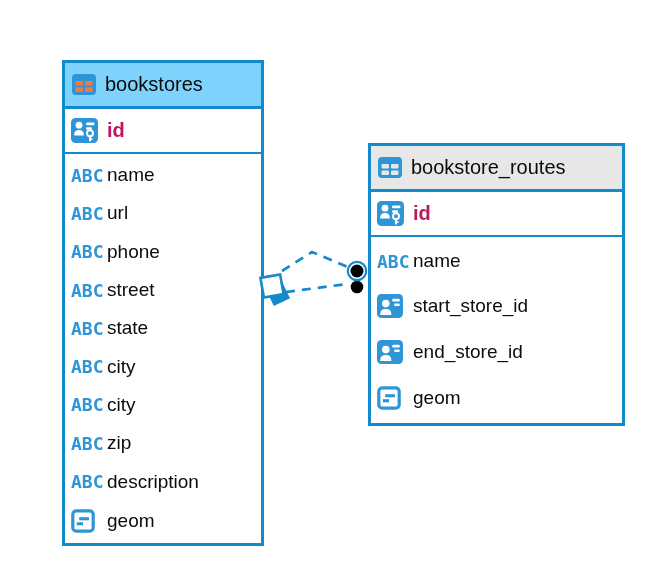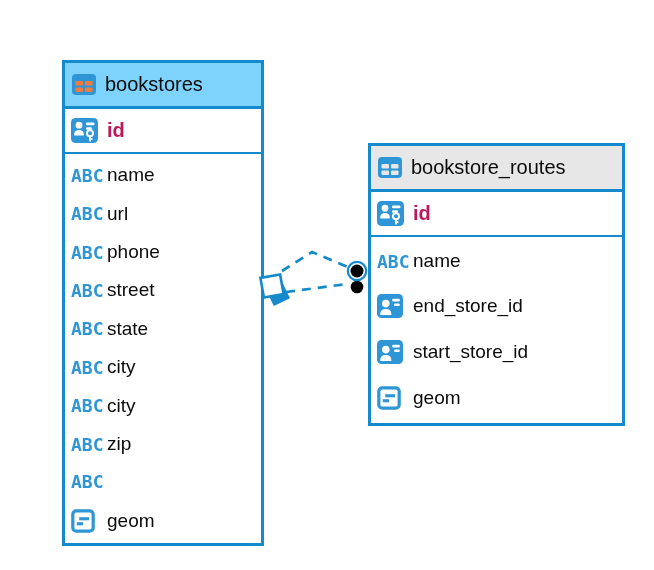--- a/index.html
+++ b/index.html
@@ -177,20 +177,21 @@
       <div class="field-row">
         <span class="icon-slot">
             <span class="abc">ABC</span>
           </span>
         <span class="lbl">zip</span>
       </div>
       <div class="field-row">
         <span class="icon-slot">
             <span class="abc">ABC</span>
           </span>
+        <span class="lbl">description</span>
       </div>
       <div class="field-row">
         <span class="icon-slot">
             <svg width="24" height="24">
               <use href="#sym-geom"></use>
             </svg>
           </span>
         <span class="lbl">geom</span>
       </div>
     </div>
@@ -217,29 +218,29 @@
             <span class="abc">ABC</span>
           </span>
         <span class="lbl">name</span>
       </div>
       <div class="field-row">
         <span class="icon-slot">
             <svg width="26" height="24">
               <use href="#sym-ref"></use>
             </svg>
           </span>
-        <span class="lbl">end_store_id</span>
+        <span class="lbl">start_store_id</span>
       </div>
       <div class="field-row">
         <span class="icon-slot">
             <svg width="26" height="24">
               <use href="#sym-ref"></use>
             </svg>
           </span>
-        <span class="lbl">start_store_id</span>
+        <span class="lbl">end_store_id</span>
       </div>
       <div class="field-row">
         <span class="icon-slot">
             <svg width="24" height="24">
               <use href="#sym-geom"></use>
             </svg>
           </span>
         <span class="lbl">geom</span>
       </div>
     </div>

